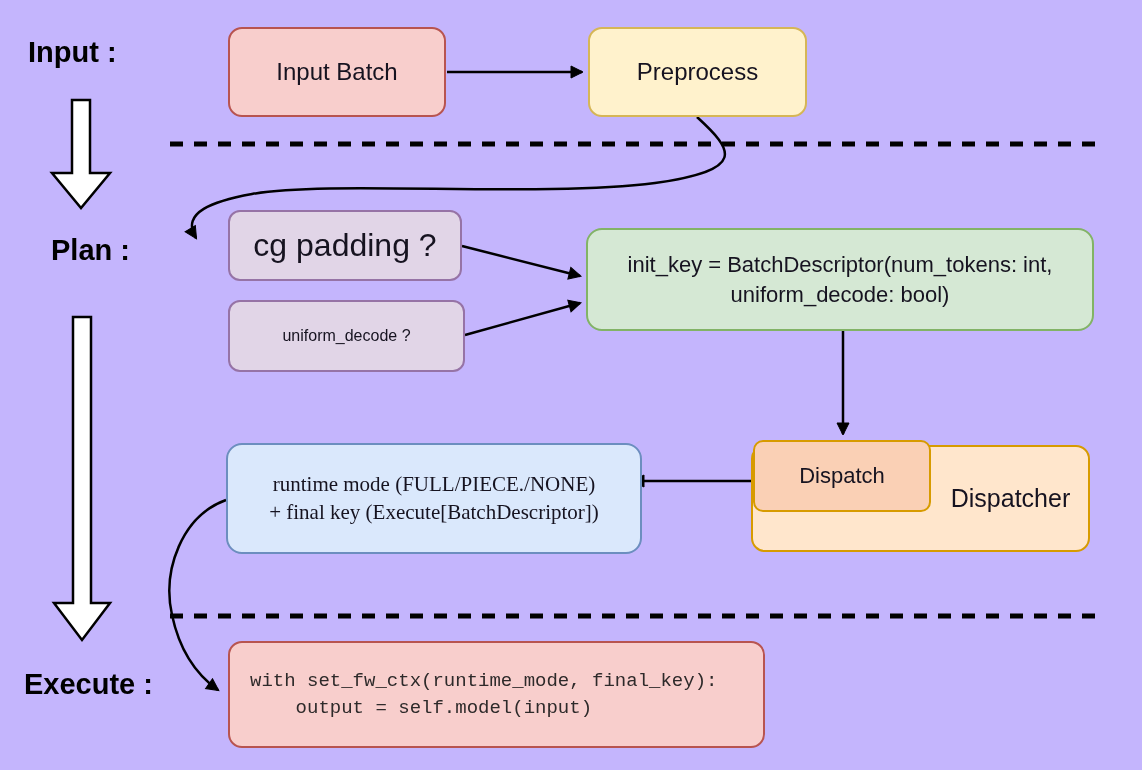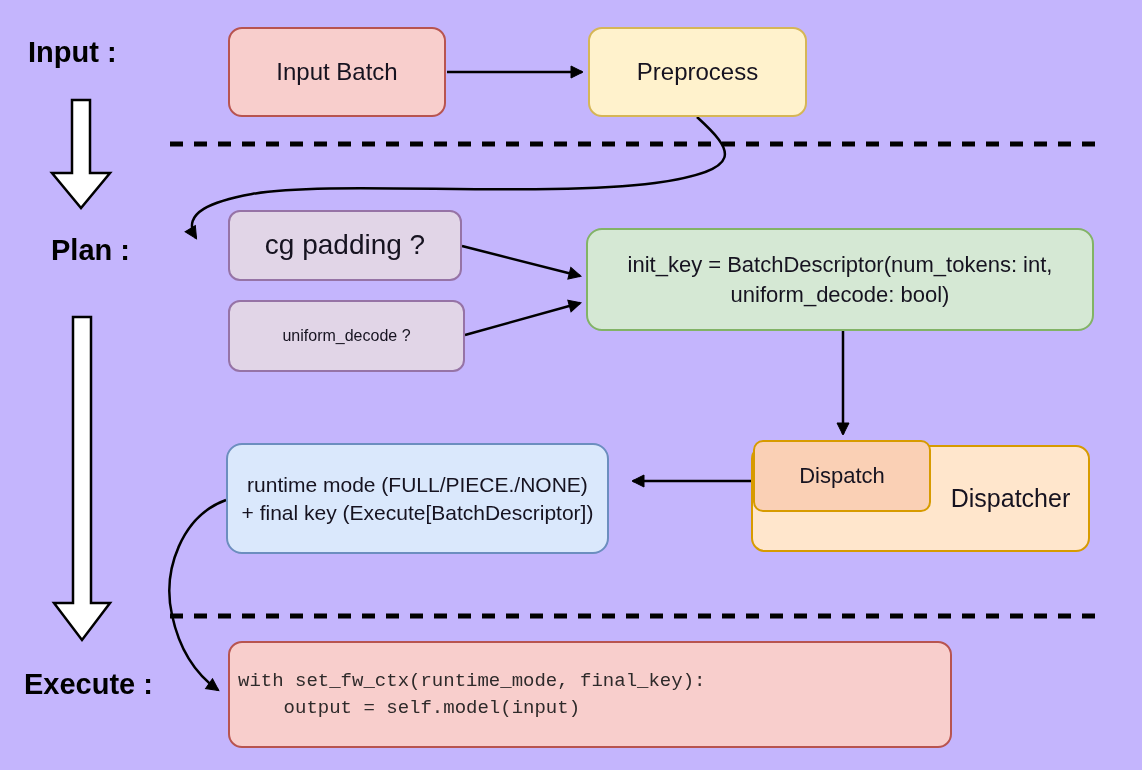--- a/index.html
+++ b/index.html
@@ -41,65 +41,65 @@
   .node-preprocess {
     left: 588px; top: 27px; width: 219px; height: 90px;
     background: var(--yellow-fill, #fff2cc);
     border: 2px solid var(--yellow-stroke, #d6b656);
     border-radius: 14px; font-size: 24px;
   }
   .node-cg-padding {
     left: 228px; top: 210px; width: 234px; height: 71px;
     background: var(--purple-fill, #e1d5e7);
     border: 2px solid var(--purple-stroke, #9673a6);
-    border-radius: 12px; font-size: 28px;
+    border-radius: 12px; font-size: 32px;
   }
   .node-uniform-decode {
     left: 228px; top: 300px; width: 237px; height: 72px;
     background: var(--purple-fill, #e1d5e7);
     border: 2px solid var(--purple-stroke, #9673a6);
     border-radius: 12px; font-size: 16px;
   }
   .node-init-key {
     left: 586px; top: 228px; width: 508px; height: 103px;
     background: var(--green-fill, #d5e8d4);
     border: 2px solid var(--green-stroke, #82b366);
     border-radius: 16px; font-size: 22px;
   }
   .node-runtime-mode {
-    left: 226px; top: 443px; width: 383px; height: 111px;
+    left: 226px; top: 443px; width: 416px; height: 111px;
     background: var(--blue-fill, #dae8fc);
     border: 2px solid var(--blue-stroke, #6c8ebf);
-    border-radius: 16px; font-size: 21px;
+    border-radius: 16px; font-size: 21px; font-family: Liberation Serif, serif;
   }
   .node-cudagraph-outer {
     left: 751px; top: 445px; width: 339px; height: 107px;
     background: var(--orange-fill, #ffe6cc);
     border: 2px solid var(--orange-stroke, #d79b00);
     border-radius: 14px;
   }
   .node-dispatch {
     left: 753px; top: 440px; width: 178px; height: 72px;
     background: var(--dispatch-fill, #fad0b5);
     border: 2px solid var(--orange-stroke, #d79b00);
     border-radius: 10px; font-size: 22px; z-index: 3;
   }
   .cudagraph-label {
     left: 931px; top: 445px; width: 159px; height: 107px;
     font-size: 25px; z-index: 3;
   }
   .node-execute-code {
-    left: 228px; top: 641px; width: 724px; height: 107px;
+    left: 228px; top: 641px; width: 537px; height: 107px;
     background: var(--red-fill, #f8cecc);
     border: 2px solid var(--red-stroke, #b85450);
     border-radius: 14px;
     font-family: "Liberation Mono", "DejaVu Sans Mono", monospace;
     font-size: 19px;
     align-items: flex-start;
-    padding-left: 8px;
+    padding-left: 20px;
     color: #2e2a2a;
     line-height: 1.38;
   }
   .node-execute-code .code-line { white-space: pre; }
   .label-input   { left: 28px; top: 36px; }
   .label-plan    { left: 40px; top: 234px; margin-left: 11px; }
   .label-execute { left: 24px; top: 668px; }
 </style>
 </head>
 <body>

